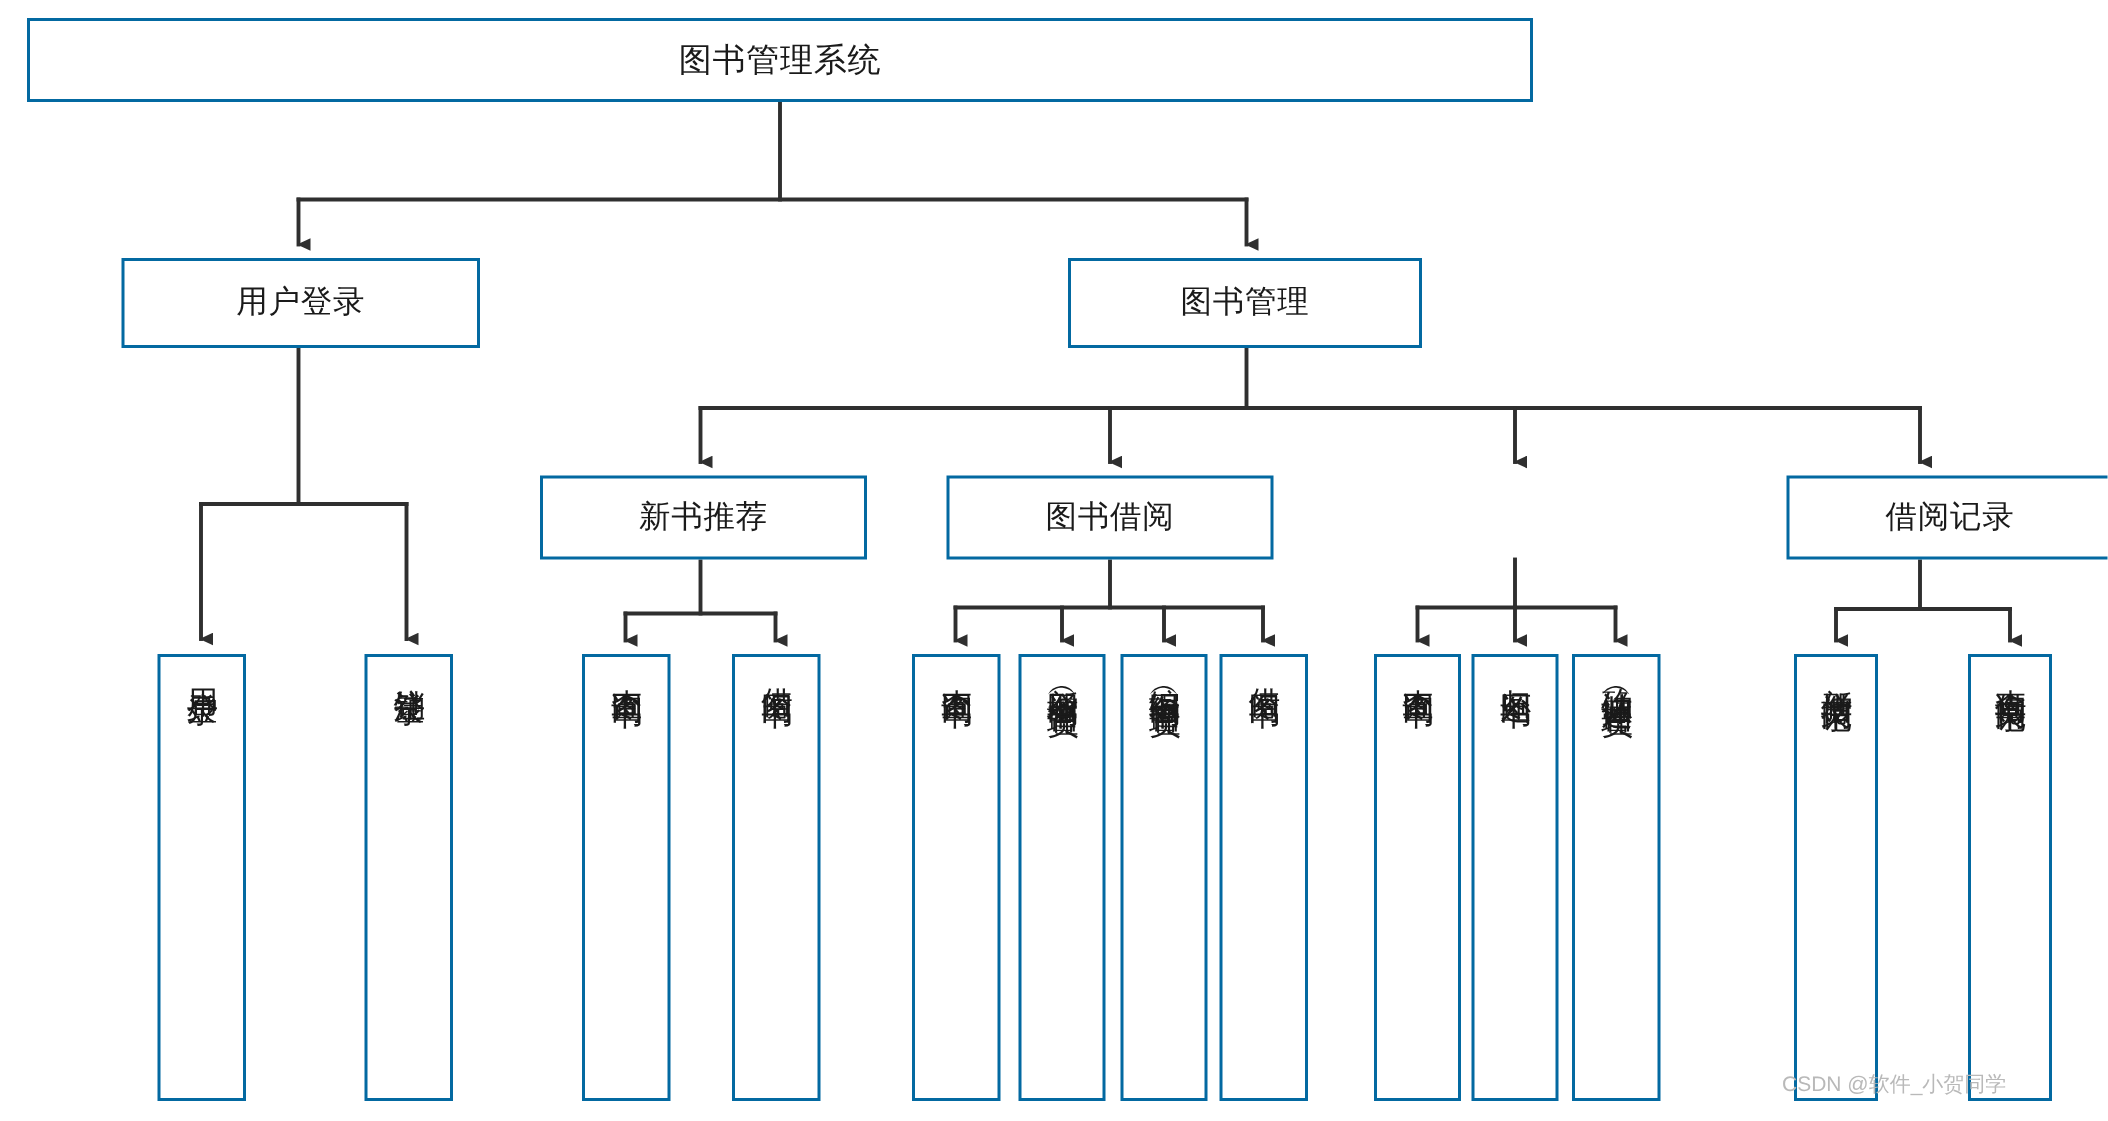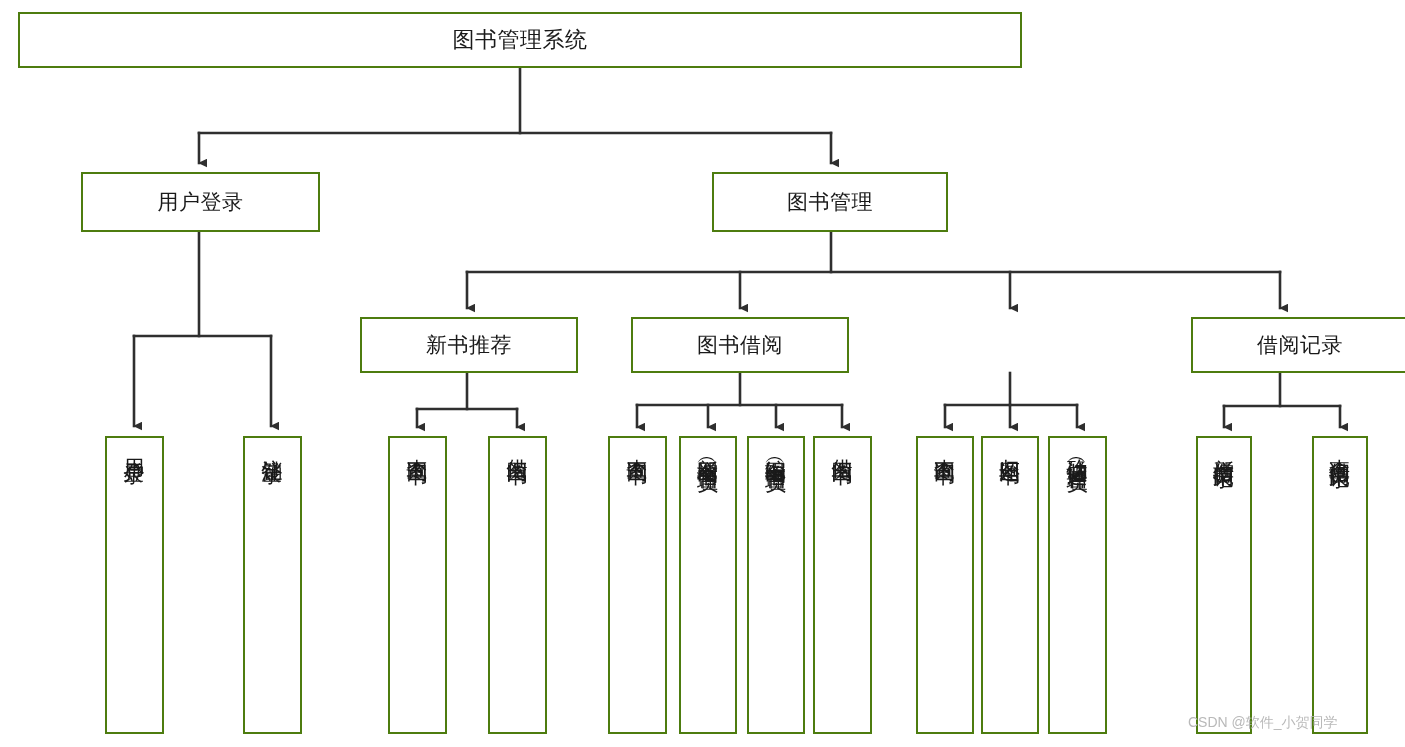--- a/index.html
+++ b/index.html
@@ -23,21 +23,21 @@
     position: absolute;
     left: 0;
     top: 0;
     width: 1405px;
     height: 747px;
   }
   .node {
     position: absolute;
     box-sizing: border-box;
     background: #ffffff;
-    border: 2px solid #4d7c0f;
+    border: 2px solid #0369a1;
     display: flex;
     align-items: center;
     justify-content: center;
     overflow: hidden;
   }
   .node-label {
     color: #1a1a1a;
     text-align: center;
     line-height: 1.12;
     white-space: nowrap;

